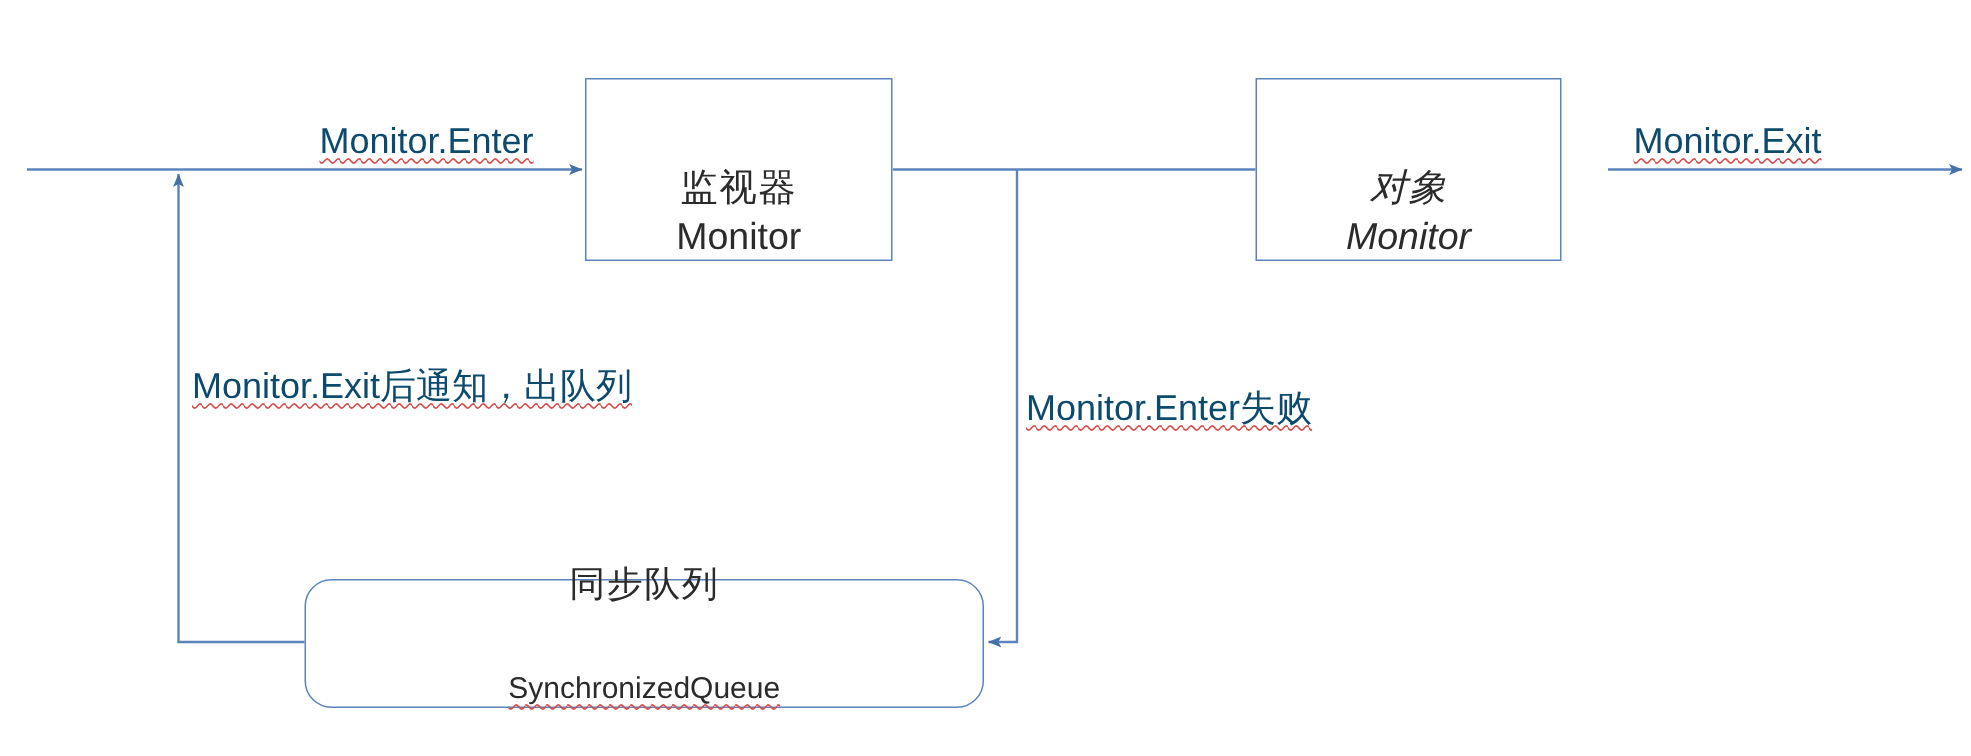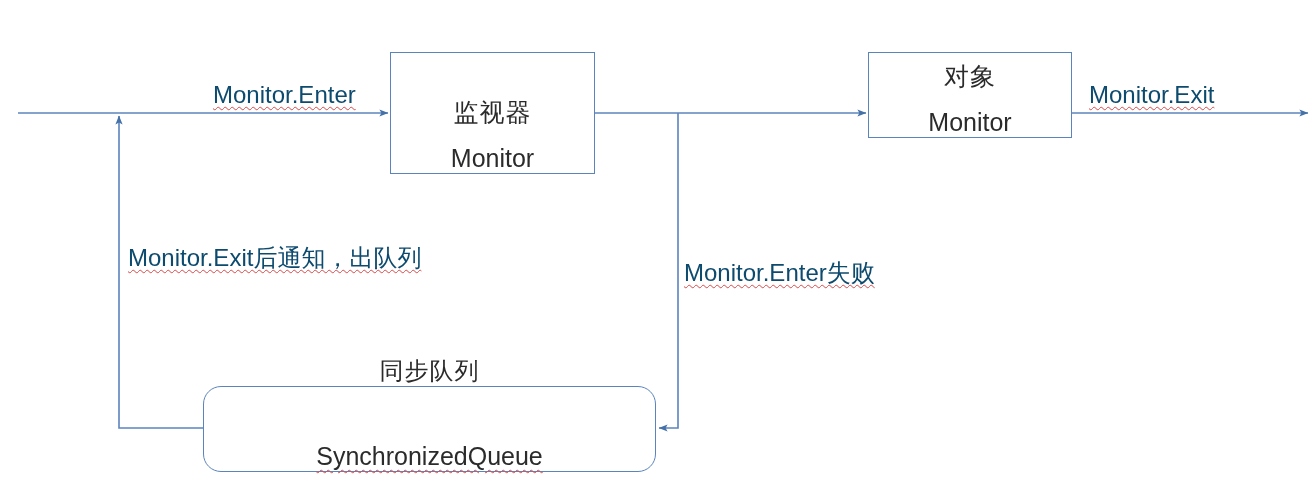--- a/index.html
+++ b/index.html
@@ -18,27 +18,27 @@
     box-sizing:border-box;
     display:flex;
     flex-direction:column;
     align-items:center;
     justify-content:flex-end;
     background:#ffffff;
     border:1.4px solid #5b84bd;
     color:#2b2b2b;
   }
   .node .cn{font-size:25px;line-height:1.15;letter-spacing:1px;}
-  .node .en{font-size:25px;line-height:1.2;margin-top:16px;}
+  .node .en{font-size:25px;line-height:1.2;margin-top:3px;}
 
   #node-monitor{left:390px;top:52px;width:205px;height:122px;}
-  #node-object{left:868px;top:52px;width:204px;height:86px;}
+  #node-object{left:837px;top:52px;width:204px;height:122px;font-style:italic;}
   #node-queue{left:203px;top:386px;width:453px;height:86px;border-radius:18px;gap:40px;}
   #node-queue .cn{font-size:24px;}
-  #node-queue .en{font-size:25px;text-decoration:underline;text-decoration-color:#d94a4a;
+  #node-queue .en{font-size:20px;text-decoration:underline;text-decoration-color:#d94a4a;
                   text-decoration-style:wavy;text-underline-offset:4px;text-decoration-thickness:1px;}
 
   .edge-label{
     position:absolute;
     font-size:24px;
     color:#0c4a6e;
     white-space:nowrap;
     line-height:1.1;
   }
   .sq{

